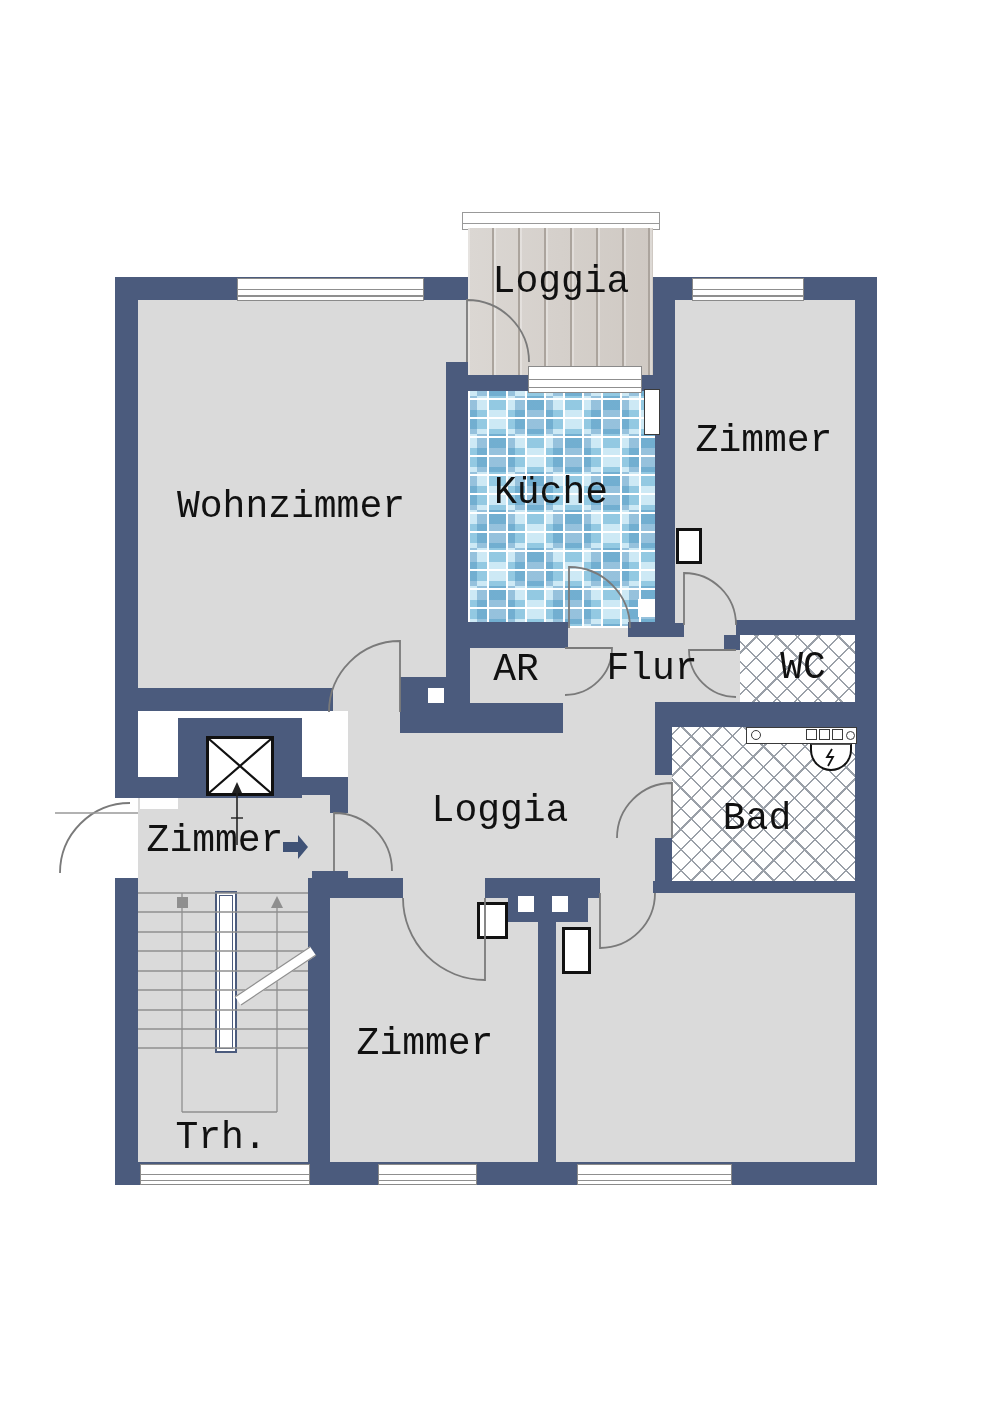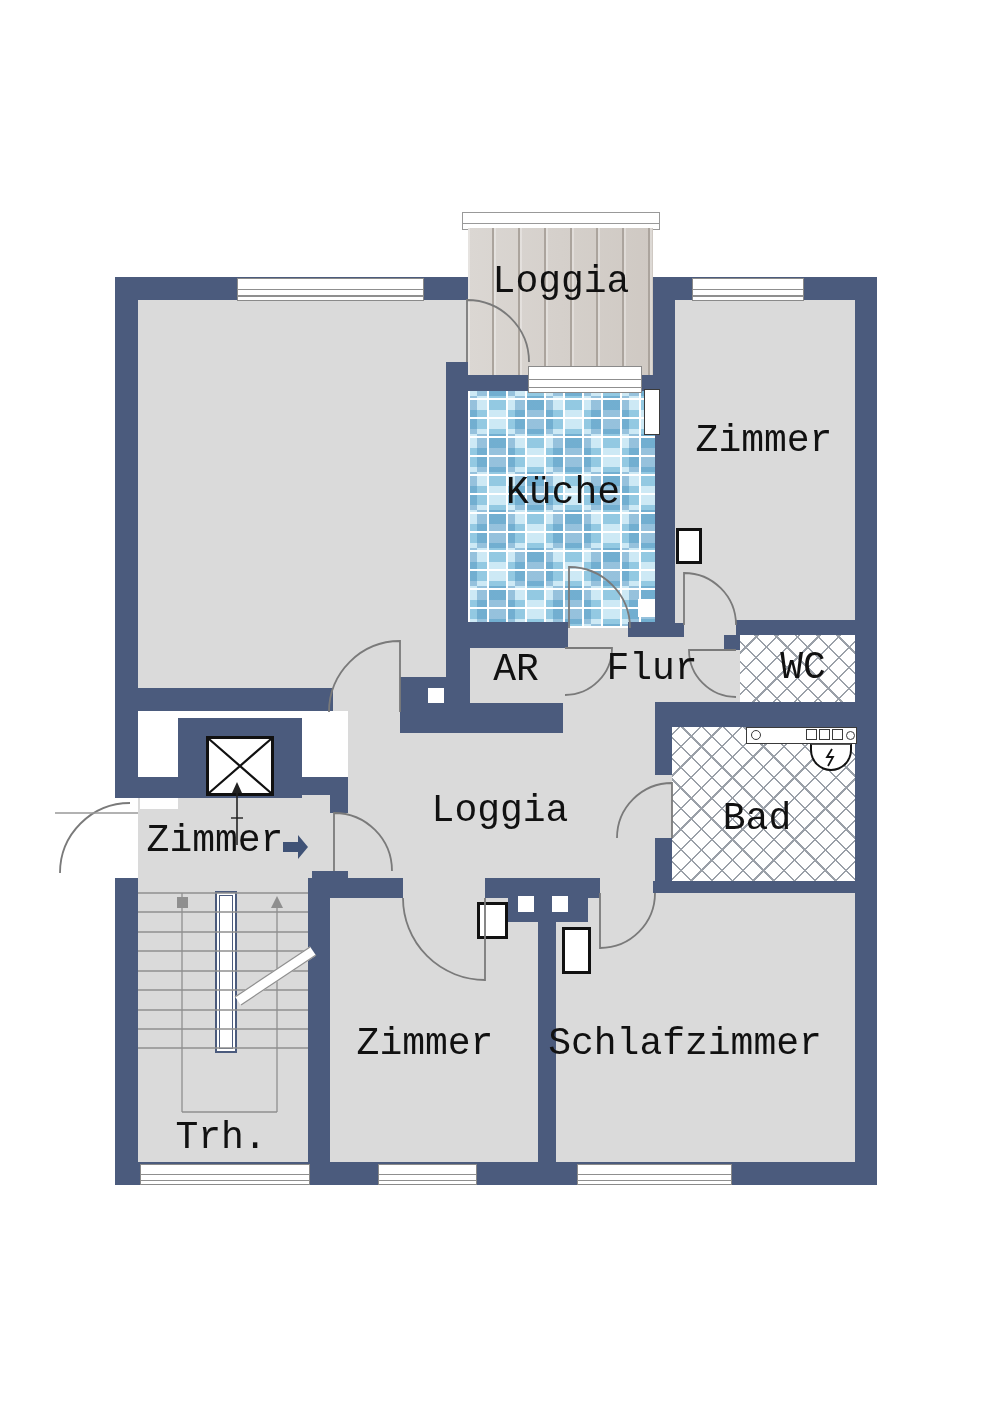--- a/index.html
+++ b/index.html
@@ -166,24 +166,24 @@
     <rect x="177" y="897" width="11" height="11" fill="#8f8f8f"></rect>
     <polygon points="277,896 271,908 283,908" fill="#8f8f8f"></polygon>
     <line x1="238" y1="1001" x2="313" y2="951" stroke="#fff" stroke-width="11"></line>
     <line x1="235" y1="997" x2="310" y2="947" stroke="#8f8f8f" stroke-width="1.3"></line>
     <line x1="241" y1="1005" x2="316" y2="955" stroke="#8f8f8f" stroke-width="1.3"></line>
 
     <path d="M832,749 l-5,8 h6 l-5,9" fill="none" stroke="#111" stroke-width="1.8"></path>
   </svg>
 
   <span class="lbl" style="left:561px;top:281px">Loggia</span>
-  <span class="lbl" style="left:563px;top:492px">Küche</span>
+  <span class="lbl" style="left:291px;top:506px">Wohnzimmer</span>
+  <span class="lbl" style="left:551px;top:492px">Küche</span>
   <span class="lbl" style="left:764px;top:440px">Zimmer</span>
   <span class="lbl" style="left:516px;top:669px">AR</span>
   <span class="lbl" style="left:652px;top:668px">Flur</span>
   <span class="lbl" style="left:803px;top:667px">WC</span>
   <span class="lbl" style="left:757px;top:818px">Bad</span>
   <span class="lbl" style="left:500px;top:810px">Loggia</span>
   <span class="lbl" style="left:215px;top:840px">Zimmer</span>
   <span class="lbl" style="left:221px;top:1137px">Trh.</span>
   <span class="lbl" style="left:425px;top:1043px">Zimmer</span>
-  <span class="lbl" style="left:685px;top:1043px">Schlafzimmer</span>
 </div>
 
 </body></html>

